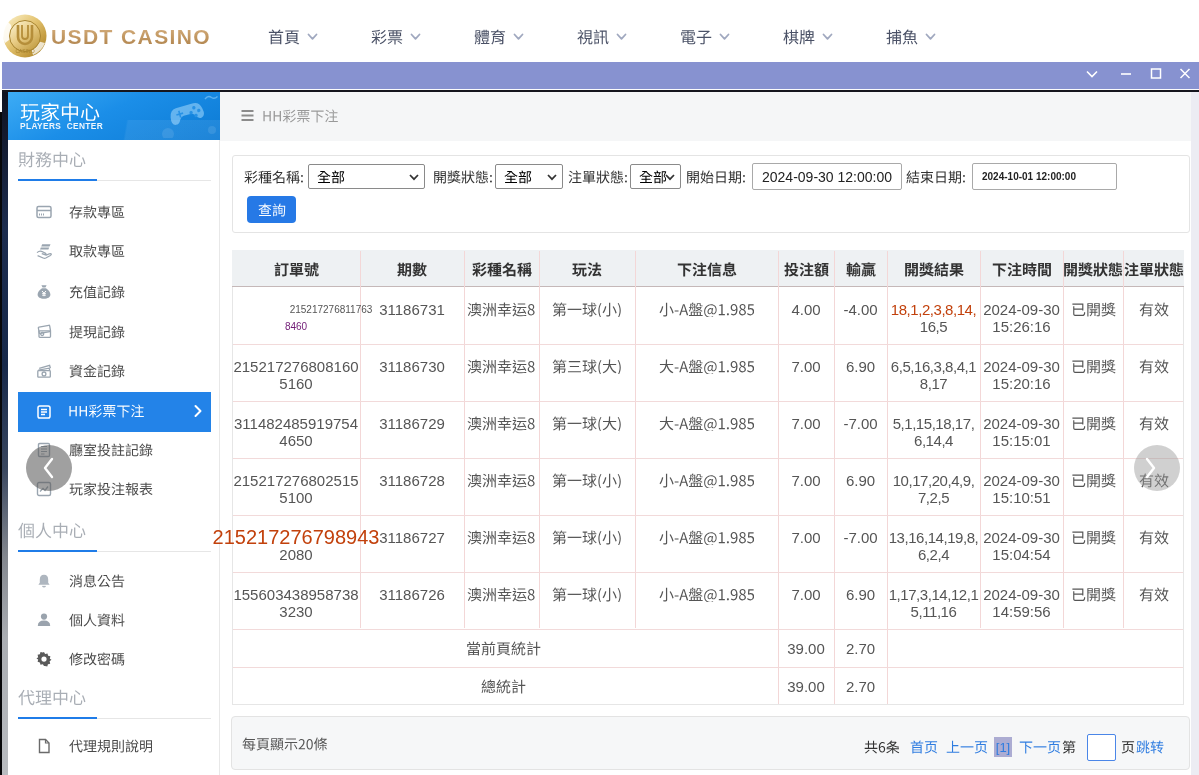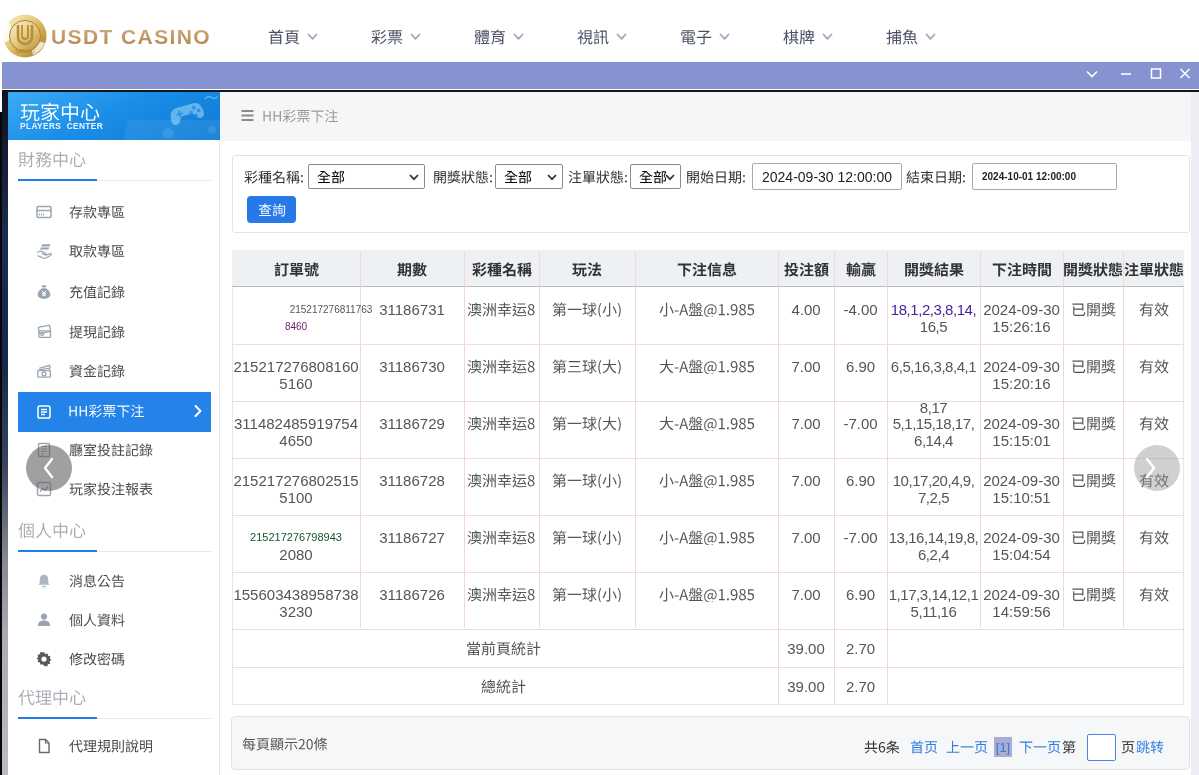--- a/index.html
+++ b/index.html
@@ -834,21 +834,21 @@
     <use href="#t41" width="100%" height="100%"></use>
   </svg>
 <svg class="t" style="left:551.9px;top:301.5px" width="70.14" height="15" fill="#555555">
     <use href="#t42" width="100%" height="100%"></use>
   </svg>
 <svg class="t" style="left:658.5px;top:301.5px" width="95.98" height="15" fill="#555555">
     <use href="#t43" width="100%" height="100%"></use>
   </svg>
 <div style="position:absolute;left:806px;top:298.5px;line-height:21px;font-size:15px;color:#555;font-weight:400;white-space:nowrap;font-family:'Liberation Sans',sans-serif;transform:translateX(-50%);">4.00</div>
 <div style="position:absolute;left:860.5px;top:298.5px;line-height:21px;font-size:15px;color:#555;font-weight:400;white-space:nowrap;font-family:'Liberation Sans',sans-serif;transform:translateX(-50%);">-4.00</div>
-<div style="position:absolute;left:933.5px;top:298.5px;line-height:21px;font-size:15px;color:#4c1d95;font-weight:400;white-space:nowrap;font-family:'Liberation Sans',sans-serif;letter-spacing:-0.45px;transform:translateX(-50%);">18,1,2,3,8,14,</div>
+<div style="position:absolute;left:933.5px;top:298.5px;line-height:21px;font-size:15px;color:#c2410c;font-weight:400;white-space:nowrap;font-family:'Liberation Sans',sans-serif;letter-spacing:-0.45px;transform:translateX(-50%);">18,1,2,3,8,14,</div>
 <div style="position:absolute;left:933.5px;top:315.8px;line-height:21px;font-size:15px;color:#555;font-weight:400;white-space:nowrap;font-family:'Liberation Sans',sans-serif;letter-spacing:-0.45px;transform:translateX(-50%);">16,5</div>
 <div style="position:absolute;left:1021.5px;top:298.5px;line-height:21px;font-size:15px;color:#555;font-weight:400;white-space:nowrap;font-family:'Liberation Sans',sans-serif;transform:translateX(-50%);">2024-09-30</div>
 <div style="position:absolute;left:1021.5px;top:315.8px;line-height:21px;font-size:15px;color:#555;font-weight:400;white-space:nowrap;font-family:'Liberation Sans',sans-serif;transform:translateX(-50%);">15:26:16</div>
 <svg class="t" style="left:1070.5px;top:301.5px" width="45.00" height="15" fill="#555555">
     <use href="#t44" width="100%" height="100%"></use>
   </svg>
 <svg class="t" style="left:1138.5px;top:301.5px" width="30.00" height="15" fill="#555555">
     <use href="#t45" width="100%" height="100%"></use>
   </svg>
 <div style="position:absolute;left:296px;top:355.5px;line-height:21px;font-size:15px;color:#555;font-weight:400;white-space:nowrap;font-family:'Liberation Sans',sans-serif;transform:translateX(-50%);">215217276808160</div>
@@ -859,21 +859,21 @@
   </svg>
 <svg class="t" style="left:551.9px;top:358.5px" width="70.14" height="15" fill="#555555">
     <use href="#t46" width="100%" height="100%"></use>
   </svg>
 <svg class="t" style="left:658.5px;top:358.5px" width="95.98" height="15" fill="#555555">
     <use href="#t47" width="100%" height="100%"></use>
   </svg>
 <div style="position:absolute;left:806px;top:355.5px;line-height:21px;font-size:15px;color:#555;font-weight:400;white-space:nowrap;font-family:'Liberation Sans',sans-serif;transform:translateX(-50%);">7.00</div>
 <div style="position:absolute;left:860.5px;top:355.5px;line-height:21px;font-size:15px;color:#555;font-weight:400;white-space:nowrap;font-family:'Liberation Sans',sans-serif;transform:translateX(-50%);">6.90</div>
 <div style="position:absolute;left:933.5px;top:355.5px;line-height:21px;font-size:15px;color:#555;font-weight:400;white-space:nowrap;font-family:'Liberation Sans',sans-serif;letter-spacing:-0.45px;transform:translateX(-50%);">6,5,16,3,8,4,1</div>
-<div style="position:absolute;left:933.5px;top:372.8px;line-height:21px;font-size:15px;color:#555;font-weight:400;white-space:nowrap;font-family:'Liberation Sans',sans-serif;letter-spacing:-0.45px;transform:translateX(-50%);margin-top:24px;">8,17</div>
+<div style="position:absolute;left:933.5px;top:372.8px;line-height:21px;font-size:15px;color:#555;font-weight:400;white-space:nowrap;font-family:'Liberation Sans',sans-serif;letter-spacing:-0.45px;transform:translateX(-50%);">8,17</div>
 <div style="position:absolute;left:1021.5px;top:355.5px;line-height:21px;font-size:15px;color:#555;font-weight:400;white-space:nowrap;font-family:'Liberation Sans',sans-serif;transform:translateX(-50%);">2024-09-30</div>
 <div style="position:absolute;left:1021.5px;top:372.8px;line-height:21px;font-size:15px;color:#555;font-weight:400;white-space:nowrap;font-family:'Liberation Sans',sans-serif;transform:translateX(-50%);">15:20:16</div>
 <svg class="t" style="left:1070.5px;top:358.5px" width="45.00" height="15" fill="#555555">
     <use href="#t44" width="100%" height="100%"></use>
   </svg>
 <svg class="t" style="left:1138.5px;top:358.5px" width="30.00" height="15" fill="#555555">
     <use href="#t45" width="100%" height="100%"></use>
   </svg>
 <div style="position:absolute;left:296px;top:412.5px;line-height:21px;font-size:15px;color:#555;font-weight:400;white-space:nowrap;font-family:'Liberation Sans',sans-serif;transform:translateX(-50%);">311482485919754</div>
 <div style="position:absolute;left:296px;top:429.8px;line-height:21px;font-size:15px;color:#555;font-weight:400;white-space:nowrap;font-family:'Liberation Sans',sans-serif;transform:translateX(-50%);">4650</div>
@@ -916,21 +916,21 @@
 <div style="position:absolute;left:933.5px;top:469.5px;line-height:21px;font-size:15px;color:#555;font-weight:400;white-space:nowrap;font-family:'Liberation Sans',sans-serif;letter-spacing:-0.45px;transform:translateX(-50%);">10,17,20,4,9,</div>
 <div style="position:absolute;left:933.5px;top:486.8px;line-height:21px;font-size:15px;color:#555;font-weight:400;white-space:nowrap;font-family:'Liberation Sans',sans-serif;letter-spacing:-0.45px;transform:translateX(-50%);">7,2,5</div>
 <div style="position:absolute;left:1021.5px;top:469.5px;line-height:21px;font-size:15px;color:#555;font-weight:400;white-space:nowrap;font-family:'Liberation Sans',sans-serif;transform:translateX(-50%);">2024-09-30</div>
 <div style="position:absolute;left:1021.5px;top:486.8px;line-height:21px;font-size:15px;color:#555;font-weight:400;white-space:nowrap;font-family:'Liberation Sans',sans-serif;transform:translateX(-50%);">15:10:51</div>
 <svg class="t" style="left:1070.5px;top:472.5px" width="45.00" height="15" fill="#555555">
     <use href="#t44" width="100%" height="100%"></use>
   </svg>
 <svg class="t" style="left:1138.5px;top:472.5px" width="30.00" height="15" fill="#555555">
     <use href="#t45" width="100%" height="100%"></use>
   </svg>
-<div style="position:absolute;left:296px;top:526.5px;line-height:21px;font-size:11px;color:#14532d;font-weight:400;white-space:nowrap;font-family:'Liberation Sans',sans-serif;transform:translateX(-50%);">215217276798943</div>
+<div style="position:absolute;left:296px;top:526.5px;line-height:21px;font-size:20px;color:#c2410c;font-weight:400;white-space:nowrap;font-family:'Liberation Sans',sans-serif;transform:translateX(-50%);">215217276798943</div>
 <div style="position:absolute;left:296px;top:543.8px;line-height:21px;font-size:15px;color:#555;font-weight:400;white-space:nowrap;font-family:'Liberation Sans',sans-serif;transform:translateX(-50%);">2080</div>
 <div style="position:absolute;left:412px;top:526.5px;line-height:21px;font-size:15px;color:#555;font-weight:400;white-space:nowrap;font-family:'Liberation Sans',sans-serif;transform:translateX(-50%);">31186727</div>
 <svg class="t" style="left:467.3px;top:529.5px" width="68.33" height="15" fill="#555555">
     <use href="#t41" width="100%" height="100%"></use>
   </svg>
 <svg class="t" style="left:551.9px;top:529.5px" width="70.14" height="15" fill="#555555">
     <use href="#t42" width="100%" height="100%"></use>
   </svg>
 <svg class="t" style="left:658.5px;top:529.5px" width="95.98" height="15" fill="#555555">
     <use href="#t43" width="100%" height="100%"></use>

